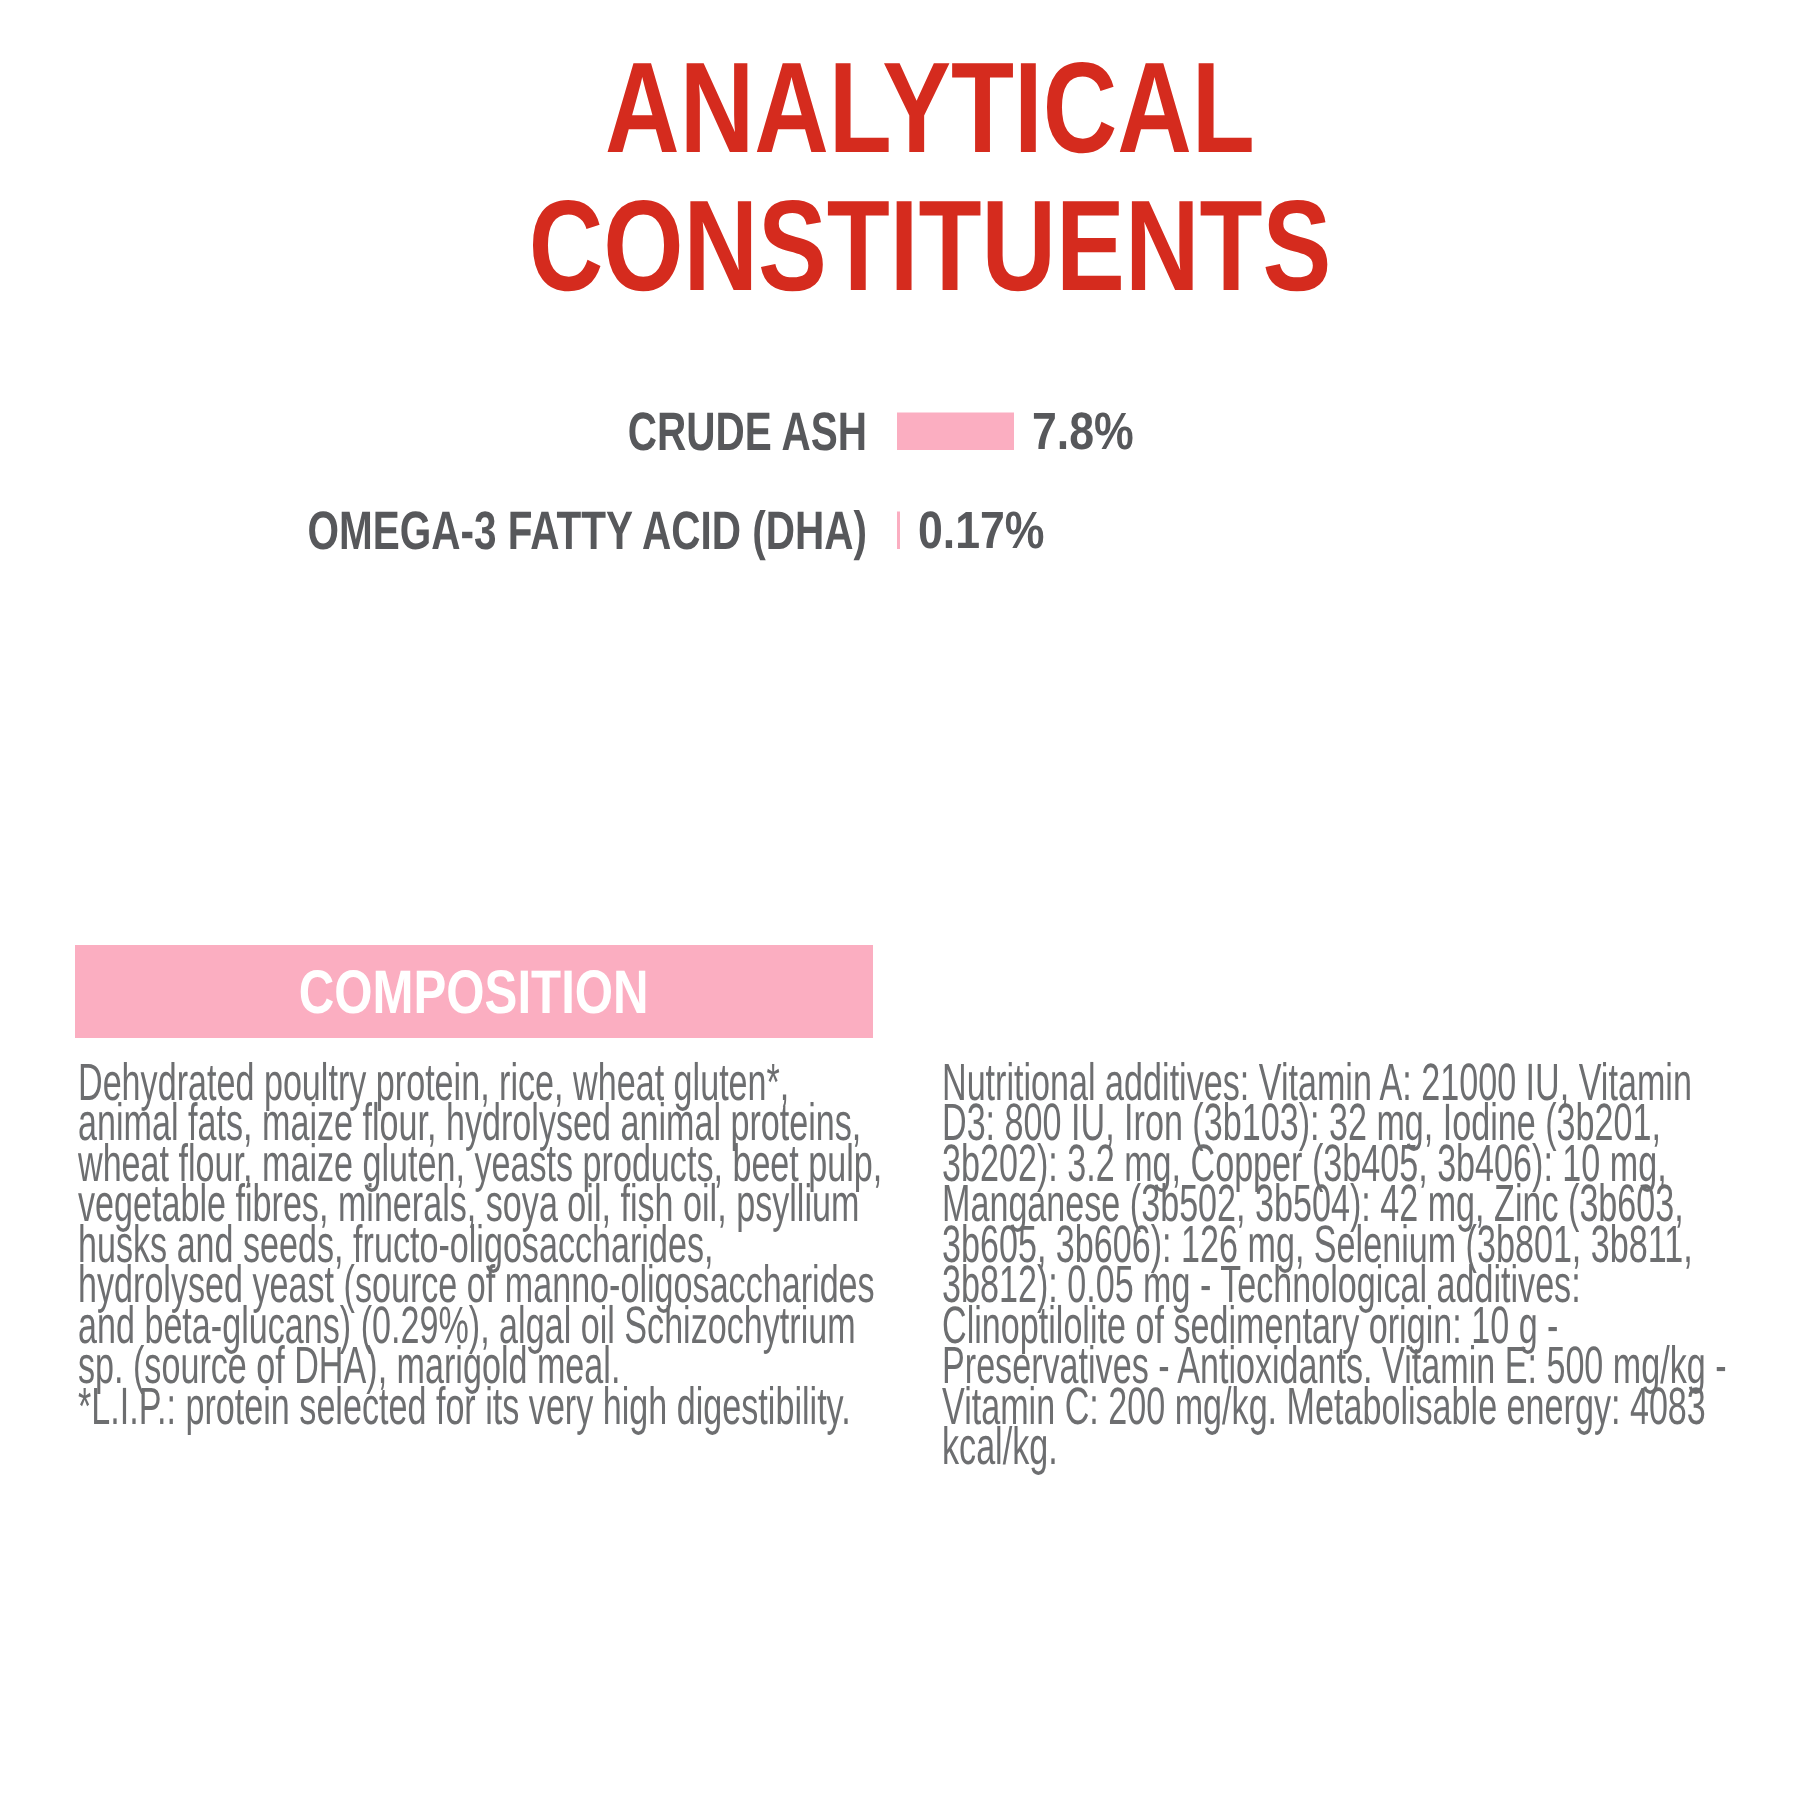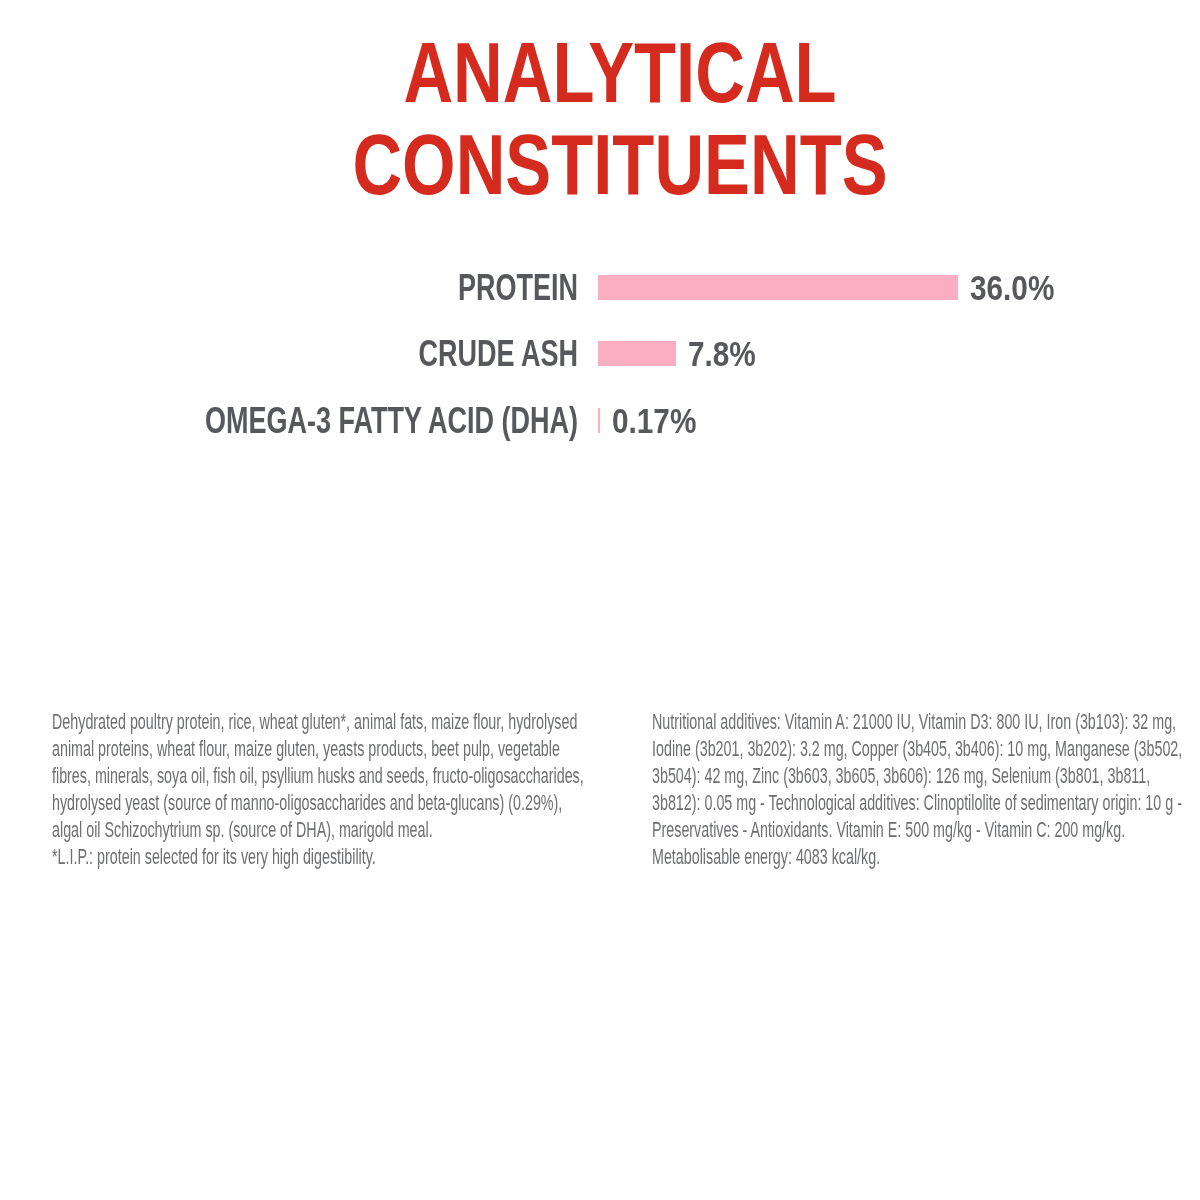--- a/index.html
+++ b/index.html
@@ -75,24 +75,24 @@
     transform:scaleX(0.80);
     transform-origin:50% 50%;
     white-space:nowrap;
   }
   .section-header.comp{left:50px;width:532px;}
   .section-header.addv{left:618px;width:532px;}
   
   .para{
     position:absolute;top:708px;width:538px;
     color:var(--body-gray);
-    font-size:22px;line-height:27px;
+    font-size:35px;line-height:27px;
   }
   .para.comp{left:52px;}
-  .para.addv{left:652px;}
+  .para.addv{left:628px;}
   .para-inner{
     width:830px;
     transform:scaleX(0.65);
     transform-origin:0 0;
   }
   .para-inner p{margin:0;padding:0;}
   
   .logo{position:absolute;left:985px;top:1050px;width:160px;height:112px;}
   .logo svg{display:block;width:160px;height:112px;}
   
@@ -106,36 +106,34 @@
 
 <div class="page">
 
   <div class="title">
     <div>ANALYTICAL</div>
     <div>CONSTITUENTS</div>
   </div>
 
   <div class="chart">
     <div class="chart-row">
-      <div class="chart-label">PROTEIN</div>
-      <div class="chart-bar" style="width: 360px;"></div>
-      <div class="chart-value">36.0%</div>
-    </div>
-    <div class="chart-row">
       <div class="chart-label">CRUDE ASH</div>
       <div class="chart-bar" style="width: 78px;"></div>
       <div class="chart-value">7.8%</div>
     </div>
     <div class="chart-row">
       <div class="chart-label">OMEGA-3 FATTY ACID (DHA)</div>
       <div class="chart-bar" style="width: 2px;"></div>
       <div class="chart-value">0.17%</div>
     </div>
   </div>
 
+  <div class="section-header comp">
+    <span class="hd">COMPOSITION</span>
+  </div>
 
   <div class="para comp">
     <div class="para-inner">
       <p>Dehydrated poultry protein, rice, wheat gluten*, animal fats, maize flour, hydrolysed animal proteins, wheat flour, maize gluten, yeasts products, beet pulp, vegetable fibres, minerals, soya oil, fish oil, psyllium husks and seeds, fructo-oligosaccharides, hydrolysed yeast (source of manno-oligosaccharides and beta-glucans) (0.29%), algal oil Schizochytrium sp. (source of DHA), marigold meal.</p>
       <p>*L.I.P.: protein selected for its very high digestibility.</p>
     </div>
   </div>
 
   <div class="para addv">
     <div class="para-inner">

